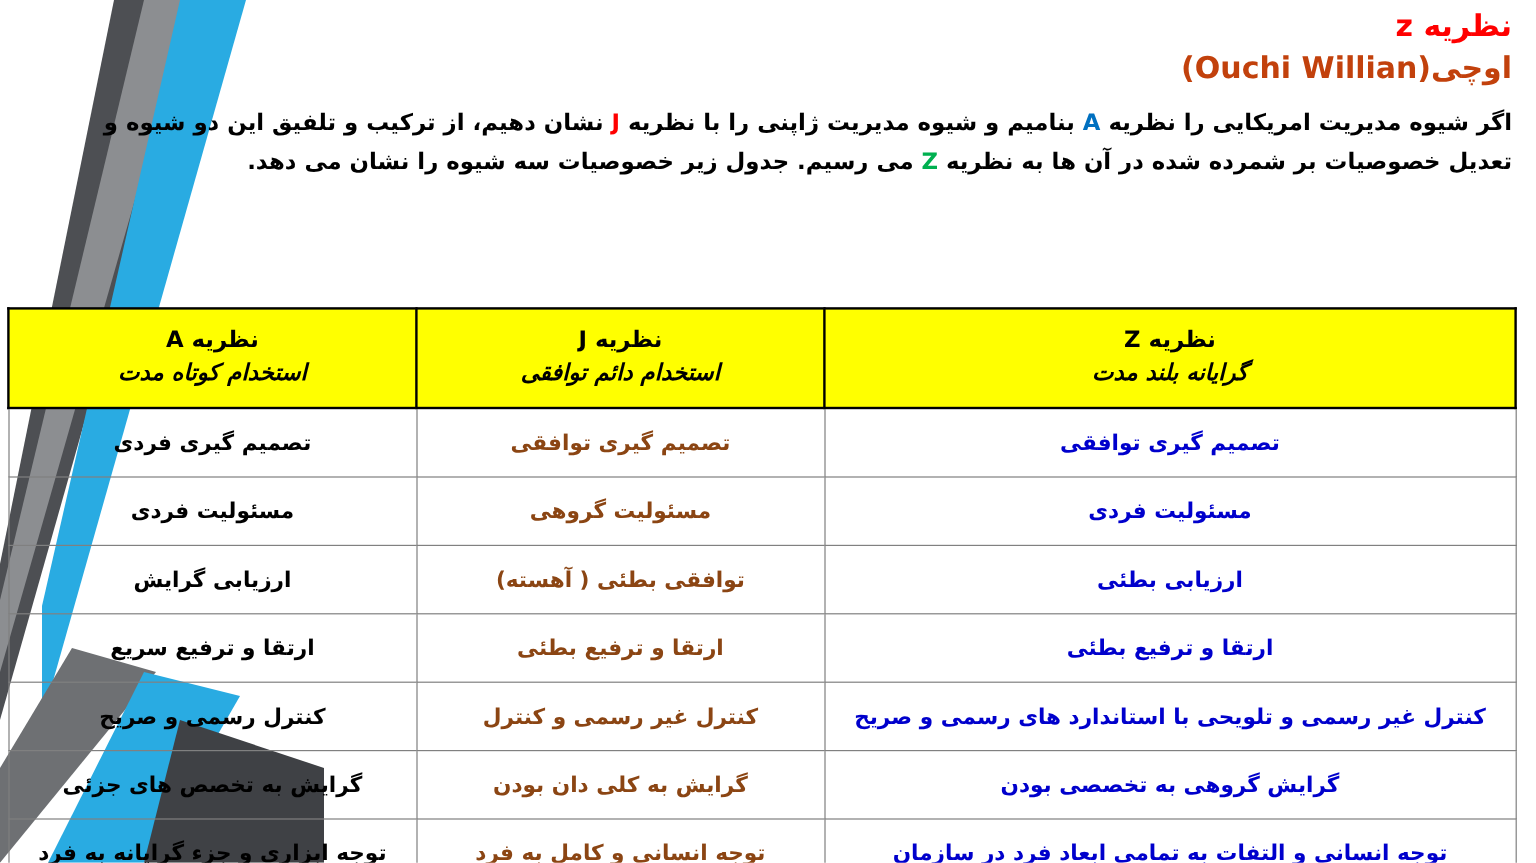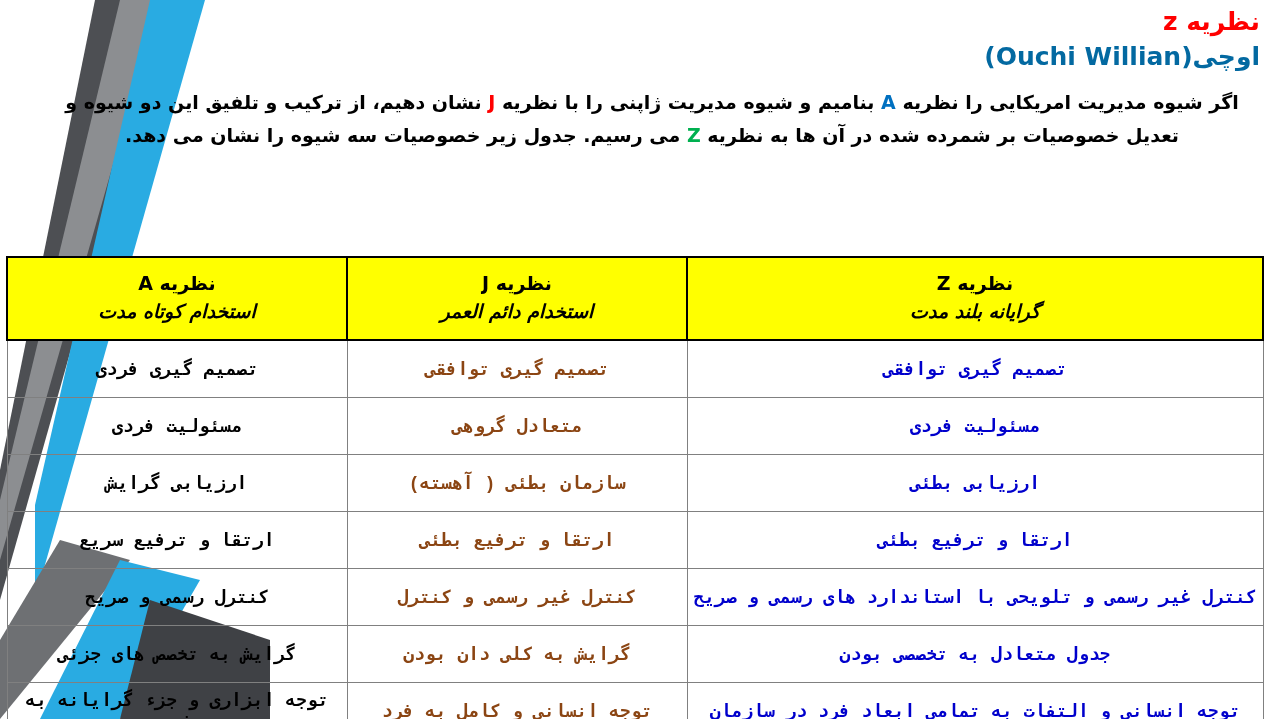--- a/index.html
+++ b/index.html
@@ -37,33 +37,33 @@
     direction: rtl;
   }
   .title-1 {
     color: #FF0000;
     font-size: 25px;
     font-weight: bold;
     line-height: 1.15;
     margin: 0 0 6px 0;
   }
   .title-2 {
-    color: #0369a1;
+    color: #c2410c;
     font-size: 25px;
     font-weight: bold;
     line-height: 1.15;
     margin: 0 0 14px 0;
   }
   .intro {
     color: #000000;
     font-size: 19px;
     font-weight: bold;
     line-height: 1.75;
     margin: 0;
-    text-align: center;
+    text-align: right;
     direction: rtl;
     padding-left: 0;
   }
   .intro .mark-a { color: #0070C0; }
   .intro .mark-j { color: #FF0000; }
   .intro .mark-z { color: #00B050; }
 
   
   .tbl-wrap {
     position: absolute;
@@ -95,21 +95,20 @@
     line-height: 1.45;
     padding: 12px 4px 14px 4px !important;
     color: #000000;
   }
   thead td .hd-line1 { display: block; }
   thead td .hd-line2 { display: block; font-style: italic; }
 
   tbody td {
     height: 44px;
     font-size: 18px;
-    font-family: Liberation Mono, monospace;
   }
   .cell-a { color: #000000; }
   .cell-j { color: #8B4513; }
   .cell-z { color: #0000CC; }
 </style>
 </head>
 <body>
 
 <svg class="deco" viewBox="0 0 300 719" preserveAspectRatio="none" xmlns="http://www.w3.org/2000/svg">
   <polygon points="95,0 170,0 0,600 0,470" fill="#4d4f53"></polygon>
@@ -129,56 +128,56 @@
 <div class="tbl-wrap">
   <table class="matrix">
     <thead>
       <tr>
         <td class="col-z">
           <span class="hd-line1">نظریه Z</span>
           <span class="hd-line2">گرایانه بلند مدت</span>
         </td>
         <td class="col-j">
           <span class="hd-line1">نظریه J</span>
-          <span class="hd-line2">استخدام دائم العمر</span>
+          <span class="hd-line2">استخدام دائم توافقی</span>
         </td>
         <td class="col-a">
           <span class="hd-line1">نظریه A</span>
           <span class="hd-line2">استخدام کوتاه مدت</span>
         </td>
       </tr>
     </thead>
     <tbody>
       <tr>
         <td class="cell-z col-z">تصمیم گیری توافقی</td>
         <td class="cell-j col-j">تصمیم گیری توافقی</td>
         <td class="cell-a col-a">تصمیم گیری فردی</td>
       </tr>
       <tr>
         <td class="cell-z col-z">مسئولیت فردی</td>
-        <td class="cell-j col-j">متعادل گروهی</td>
+        <td class="cell-j col-j">مسئولیت گروهی</td>
         <td class="cell-a col-a">مسئولیت فردی</td>
       </tr>
       <tr>
         <td class="cell-z col-z">ارزیابی بطئی</td>
-        <td class="cell-j col-j">سازمان بطئی ( آهسته)</td>
+        <td class="cell-j col-j">توافقی بطئی ( آهسته)</td>
         <td class="cell-a col-a">ارزیابی گرایش</td>
       </tr>
       <tr>
         <td class="cell-z col-z">ارتقا و ترفیع بطئی</td>
         <td class="cell-j col-j">ارتقا و ترفیع بطئی</td>
         <td class="cell-a col-a">ارتقا و ترفیع سریع</td>
       </tr>
       <tr>
         <td class="cell-z col-z">کنترل غیر رسمی و تلویحی با استاندارد های رسمی و صریح</td>
         <td class="cell-j col-j">کنترل غیر رسمی و کنترل</td>
         <td class="cell-a col-a">کنترل رسمی و صریح</td>
       </tr>
       <tr>
-        <td class="cell-z col-z">جدول متعادل به تخصصی بودن</td>
+        <td class="cell-z col-z">گرایش گروهی به تخصصی بودن</td>
         <td class="cell-j col-j">گرایش به کلی دان بودن</td>
         <td class="cell-a col-a">گرایش به تخصص های جزئی</td>
       </tr>
       <tr>
         <td class="cell-z col-z">توجه انسانی و التفات به تمامی ابعاد فرد در سازمان</td>
         <td class="cell-j col-j">توجه انسانی و کامل به فرد</td>
         <td class="cell-a col-a">توجه ابزاری و جزء گرایانه به فرد</td>
       </tr>
     </tbody>
   </table>

